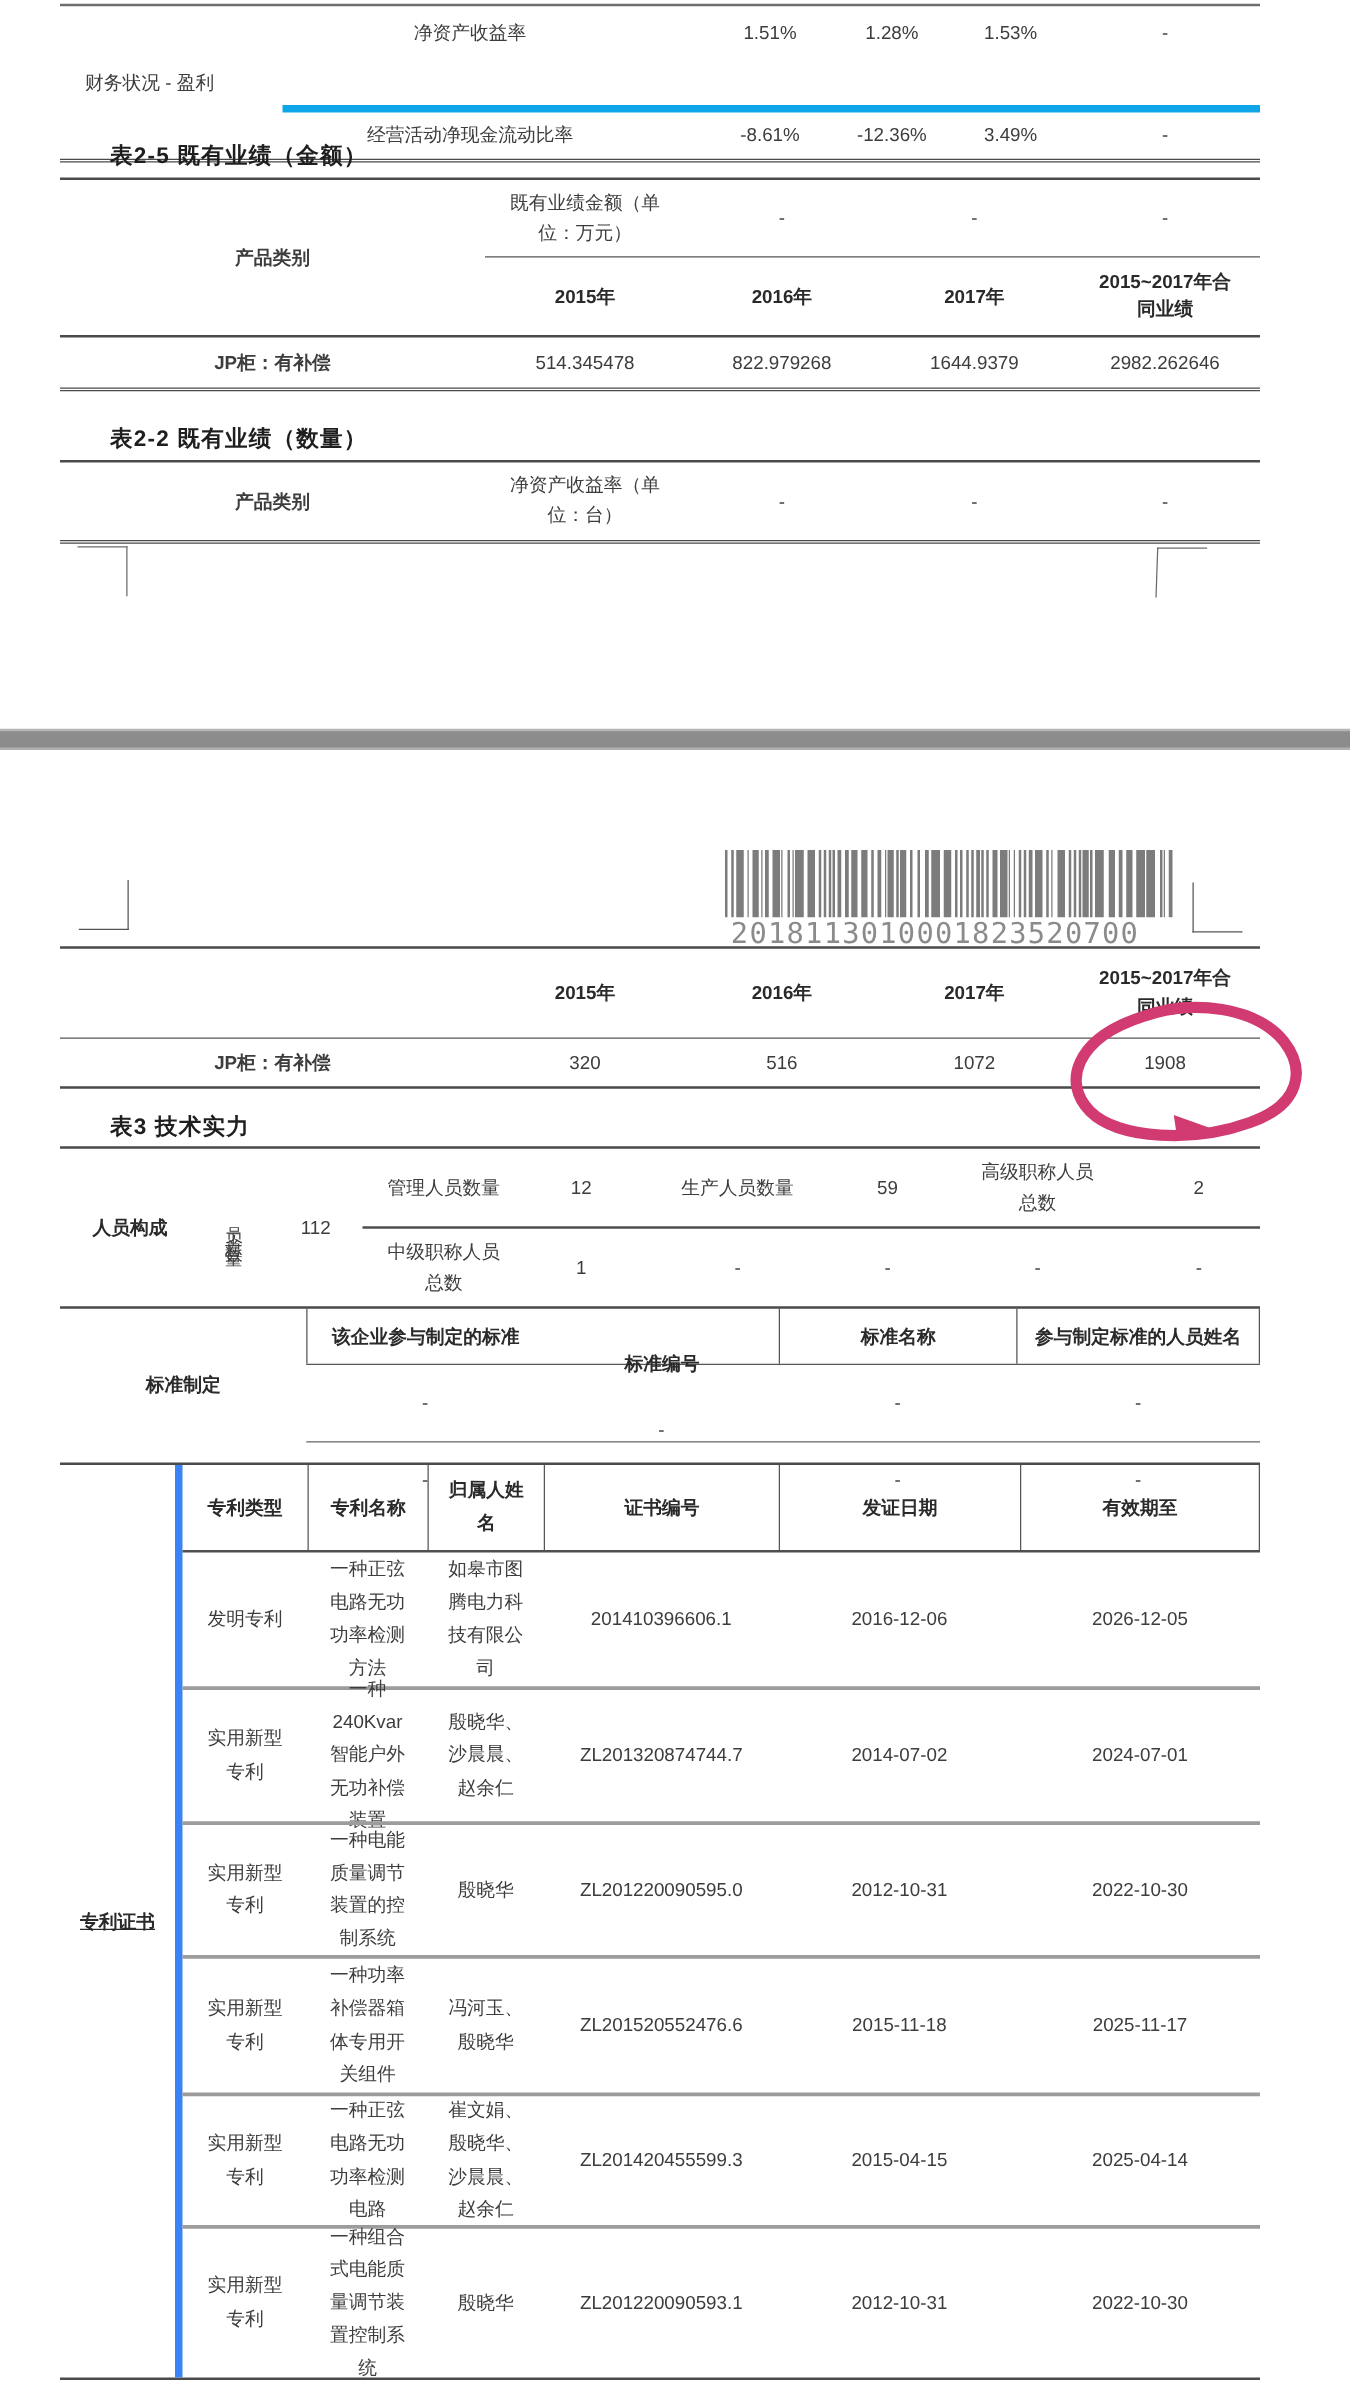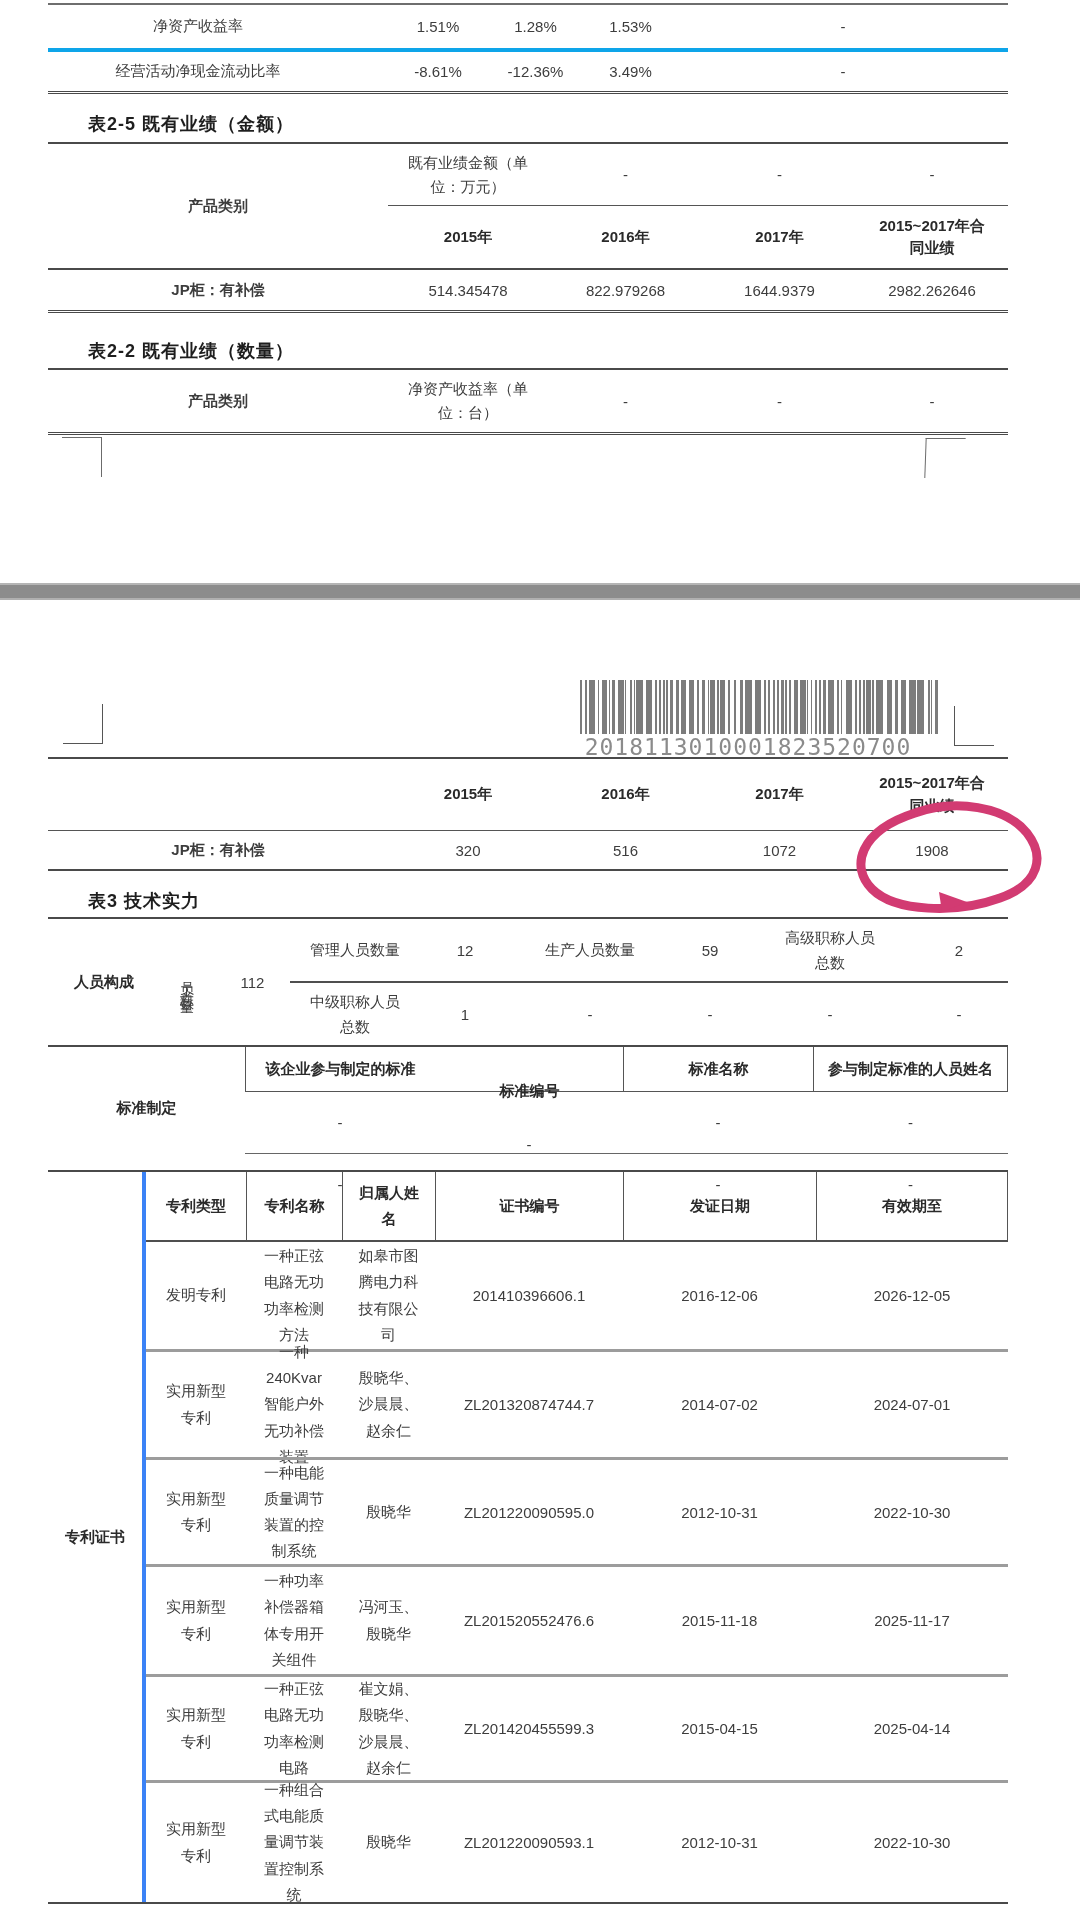--- a/index.html
+++ b/index.html
@@ -15,21 +15,21 @@
   .c { display:flex; align-items:center; justify-content:center; text-align:center; }
   .bold { font-weight:bold; color:#2a2a2a; }
   .title { font-weight:bold; color:#1e1e1e; font-size:18px; letter-spacing:1px; }
 
   
   .fin { left:48px; top:3px; width:960px; display:flex;
          border-top:2px solid #6e6e6e; border-bottom:3px double #4a4a4a; }
   .fin-label { width:178px; display:flex; align-items:center; padding-left:20px; }
   .fin-rows { flex:1; }
   .fin-row { display:flex; align-items:center; height:43px; }
-  .fin-row + .fin-row { border-top:4px solid #0ea5e9; }
+  .fin-row + .fin-row { border-top:6px solid #0ea5e9;margin-top:36px; }
   .fin-name { width:300px; text-align:center; }
   .fin-v1 { width:100px; margin-left:40px; text-align:center; }
   .fin-v  { width:95px; text-align:center; }
   .fin-t  { flex:1; text-align:center; }
 
   
   .t2 { left:48px; width:960px; border-top:2px solid #4a4a4a; }
   .t2-head { display:flex; }
   .t2-label { width:340px;font-weight:bold; }
   .t2-right { width:620px; display:flex; flex-direction:column; }
@@ -88,38 +88,39 @@
   .s-label { width:197px; }
   .s-right { width:763px; display:flex; flex-direction:column; }
   .s-head { display:flex; height:45px; border-bottom:1px solid #555; }
   .s-head .s-c { border-left:1px solid #555; }
   .s-head .s-c:last-child { border-right:1px solid #555; }
   .s-c1 { width:190px; } .s-c2 { width:188px;margin-top:44px; } .s-c3 { width:190px; } .s-c4 { width:195px; }
   .s-row { display:flex; flex:1; }
   .s-row1 { border-bottom:1px solid #666; }
 
   .pt-sec { display:flex; border-bottom:2px solid #4a4a4a; }
-  .pt-label { width:98px; border-right:4px solid #3b82f6; }
+  .pt-label { width:98px; border-right:6px solid #3b82f6;text-decoration:underline; }
   .pt-right { width:862px; display:flex; flex-direction:column; }
   .pt-head { display:flex; height:70px; border-bottom:2px solid #4f4f4f; }
   .pt-head .pt-c { border-left:1px solid #555; }
   .pt-head .pt-c:first-child { border-left:none; }
   .pt-head .pt-c:last-child { border-right:1px solid #555; }
   .pt-row { display:flex; }
   .pt-row + .pt-row { border-top:3px solid #9c9c9c; }
   .pt-c1 { width:100px; } .pt-c2 { width:96px; } .pt-c3 { width:93px; }
   .pt-c4 { width:188px; } .pt-c5 { width:193px; } .pt-c6 { width:192px; }
   .wrap70 span { display:inline-block; width:70px; line-height:1.75; }
   .r1 { height:107px; } .r2 { height:108px; } .r3 { height:107px; }
   .r4 { height:110px; } .r5 { height:106px; } .r6 { height:122px; }
 </style>
 </head>
 <body>
 
 <div class="abs fin">
+  <div class="fin-label">财务状况 - 盈利</div>
   <div class="fin-rows">
     <div class="fin-row">
       <div class="fin-name">净资产收益率</div>
       <div class="fin-v1">1.51%</div>
       <div class="fin-v">1.28%</div>
       <div class="fin-v">1.53%</div>
       <div class="fin-t">-</div>
     </div>
     <div class="fin-row">
       <div class="fin-name">经营活动净现金流动比率</div>

